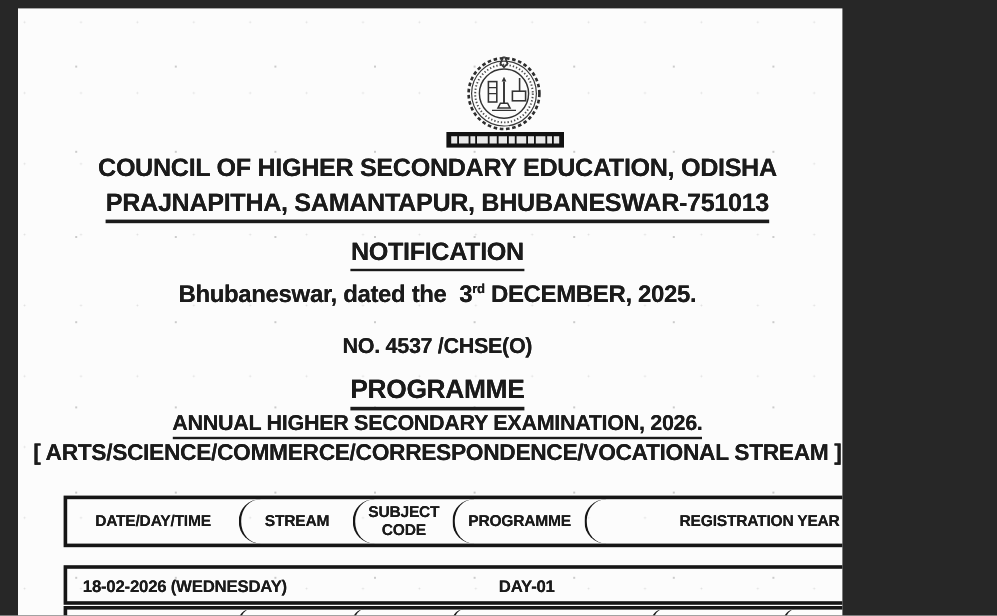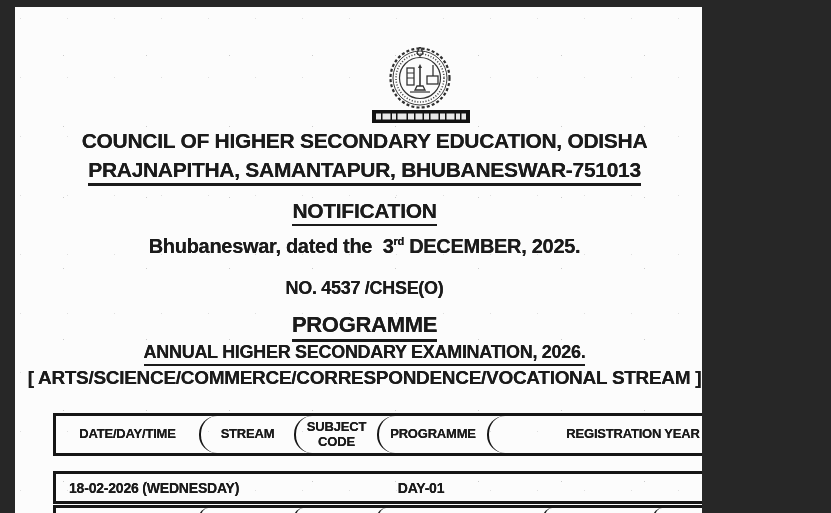--- a/index.html
+++ b/index.html
@@ -71,21 +71,21 @@
   .c4 { flex:0 0 166px; } .c5 { flex:0 0 110px; } .c6 { flex:1 1 auto; }
 
   .dayrow {
     position:absolute; left:38px; top:464px; width:727px; height:33px;
     border:3px solid #161616; box-sizing:border-box;
     display:flex; align-items:center;
     font-weight:bold; font-size:14px; letter-spacing:-0.2px;
     text-shadow:0 0 0.4px #1b1b1b;
   }
   .dayrow .daydate { padding-left:13px; }
-  .dayrow .daylabel { position:absolute; left:365px; transform:translateX(-50%); }
+  .dayrow .daylabel { position:absolute; left:383px; transform:translateX(-50%); }
 
   .partialrow {
     position:absolute; left:38px; top:498px; width:727px; height:24px;
     border:3px solid #161616; box-sizing:border-box;
     display:flex; align-items:stretch;
   }
   .partialrow .th { font-size:0; }
 </style>
 </head>
 <body>

